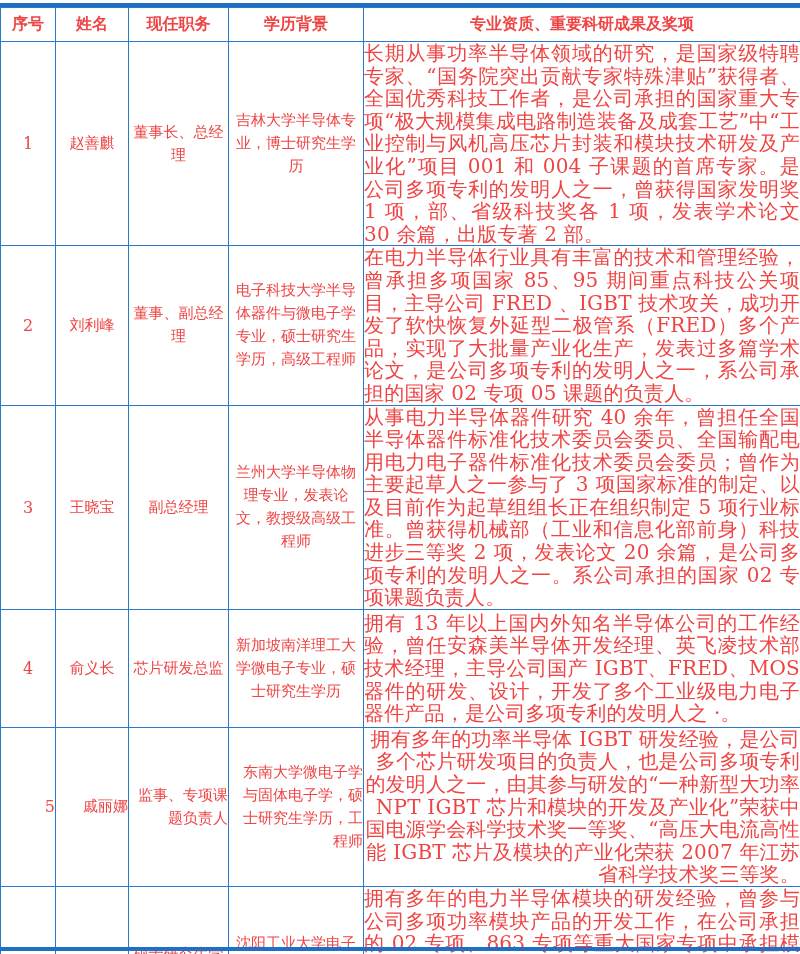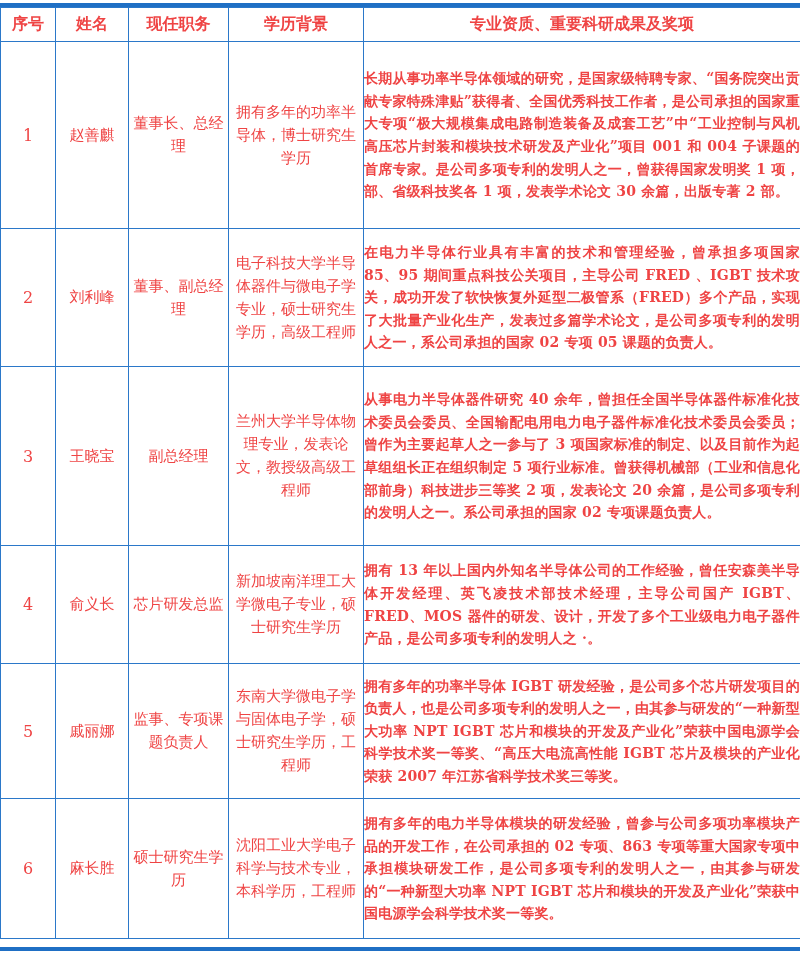--- a/index.html
+++ b/index.html
@@ -18,26 +18,26 @@
     vertical-align: middle;
     padding: 0;
   }
   table.exec th {
     height: 33px; font-size: 16px; font-weight: bold;
     font-family: "DejaVu Sans", "Liberation Sans", sans-serif;
     text-align: center;
   }
   td.c-center { text-align: center; font-size: 15px; line-height: 23px; padding: 0 6px; }
   td.c-num { text-align: center; font-size: 16px; }
-  td.c-desc { font-size: 14px; line-height: 22.6px; padding: 2px 6px 2px 9px; text-align: justify; letter-spacing: 0.2px; font-weight: bold; }
+  td.c-desc { font-size: 20px; line-height: 22.6px; padding: 2px 6px 2px 9px; text-align: justify; letter-spacing: 0.2px; }
   tr.r1 td { height: 186px; }
   tr.r2 td { height: 137px; }
   tr.r3 td { height: 178px; }
   tr.r4 td { height: 117px; }
-  tr.r5 td { height: 134px; }
+  tr.r5 td { height: 134px; text-align: right; }
   tr.r6 td { height: 139px; }
 </style>
 </head>
 <body>
 
 <div class="top-rule"></div>
 
 <table class="exec">
   <colgroup>
     <col style="width:55px">
@@ -53,21 +53,21 @@
       <th>现任职务</th>
       <th>学历背景</th>
       <th>专业资质、重要科研成果及奖项</th>
     </tr>
   </thead>
   <tbody>
     <tr class="r1">
       <td class="c-num">1</td>
       <td class="c-center">赵善麒</td>
       <td class="c-center">董事长、总经理</td>
-      <td class="c-center">拥有多年的功率半导体，博士研究生学历</td>
+      <td class="c-center">吉林大学半导体专业，博士研究生学历</td>
       <td class="c-desc">长期从事功率半导体领域的研究，是国家级特聘专家、“国务院突出贡献专家特殊津贴”获得者、全国优秀科技工作者，是公司承担的国家重大专项“极大规模集成电路制造装备及成套工艺”中“工业控制与风机高压芯片封装和模块技术研发及产业化”项目 001 和 004 子课题的首席专家。是公司多项专利的发明人之一，曾获得国家发明奖 1 项，部、省级科技奖各 1 项，发表学术论文 30 余篇，出版专著 2 部。</td>
     </tr>
     <tr class="r2">
       <td class="c-num">2</td>
       <td class="c-center">刘利峰</td>
       <td class="c-center">董事、副总经理</td>
       <td class="c-center">电子科技大学半导体器件与微电子学专业，硕士研究生学历，高级工程师</td>
       <td class="c-desc">在电力半导体行业具有丰富的技术和管理经验，曾承担多项国家 85、95 期间重点科技公关项目，主导公司 FRED 、IGBT 技术攻关，成功开发了软快恢复外延型二极管系（FRED）多个产品，实现了大批量产业化生产，发表过多篇学术论文，是公司多项专利的发明人之一，系公司承担的国家 02 专项 05 课题的负责人。</td>
     </tr>
     <tr class="r3">

